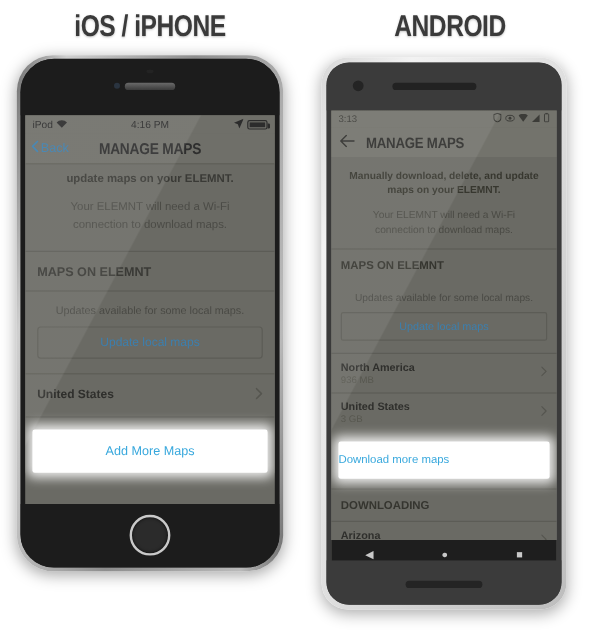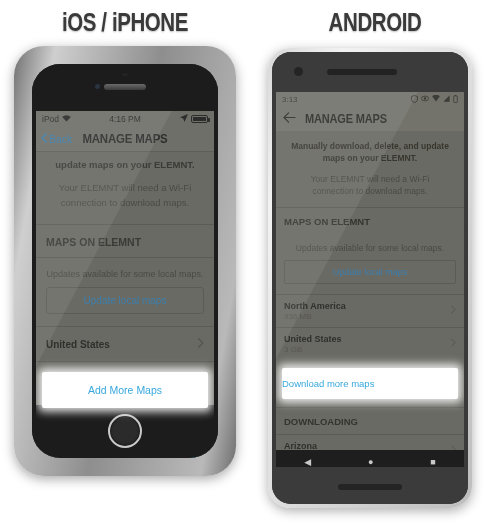--- a/index.html
+++ b/index.html
@@ -34,21 +34,21 @@
   
   .iphone {
     position: absolute;
     left: 14px;
     top: 46px;
     width: 222px;
     height: 430px;
     background: linear-gradient(100deg,#6f6f6f 0%,#9a9a9a 6%,#cfcfcf 14%,#8e8e8e 50%,#b9b9b9 88%,#6d6d6d 100%);
     border-radius: 30px;
     box-shadow: 0 3px 12px rgba(0,0,0,0.35);
-    padding: 18px;
+    padding: 3px;
   }
   .iphone-inner {
     width: 100%; height: 100%;
     background: #1c1c1c;
     border-radius: 28px;
     position: relative;
     overflow: hidden;
   }
   .ip-top { position: absolute; top: 0; left: 0; right: 0; height: 47px; background:#1c1c1c; }
   .ip-cam { position: absolute; top: 20px; left: 50%; margin-left: -30px; width: 5px; height: 5px; border-radius: 50%; background:#2a3440; }

